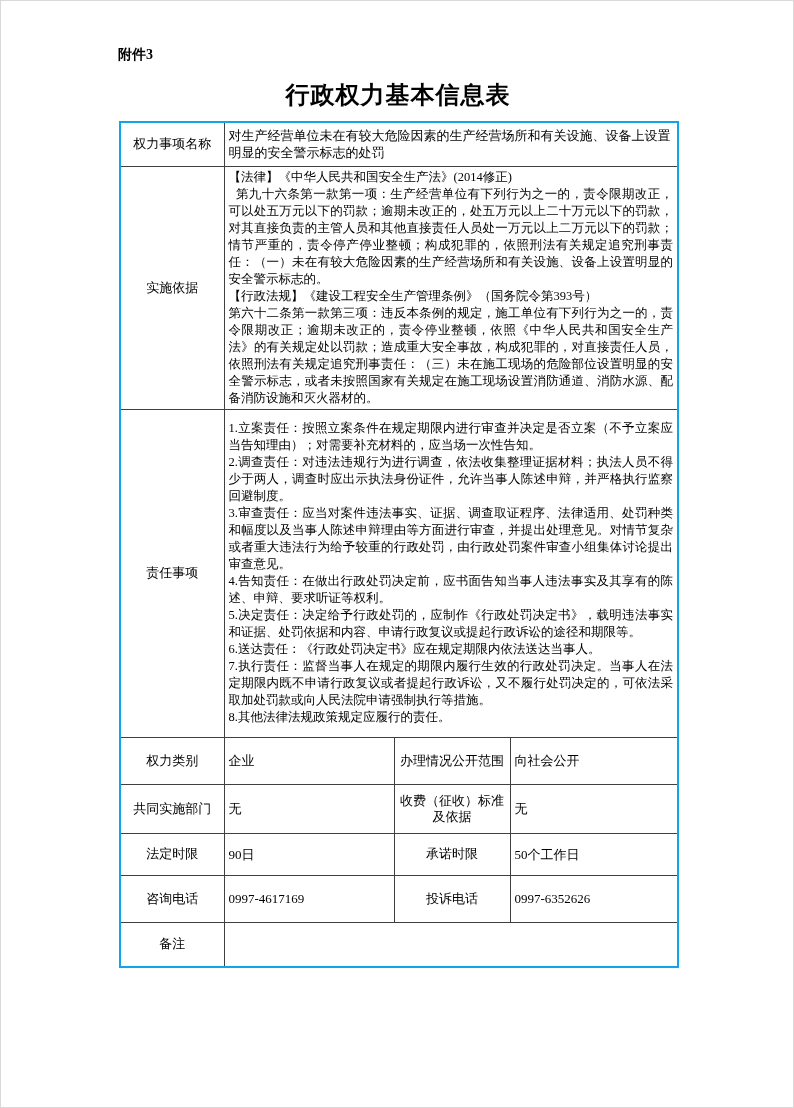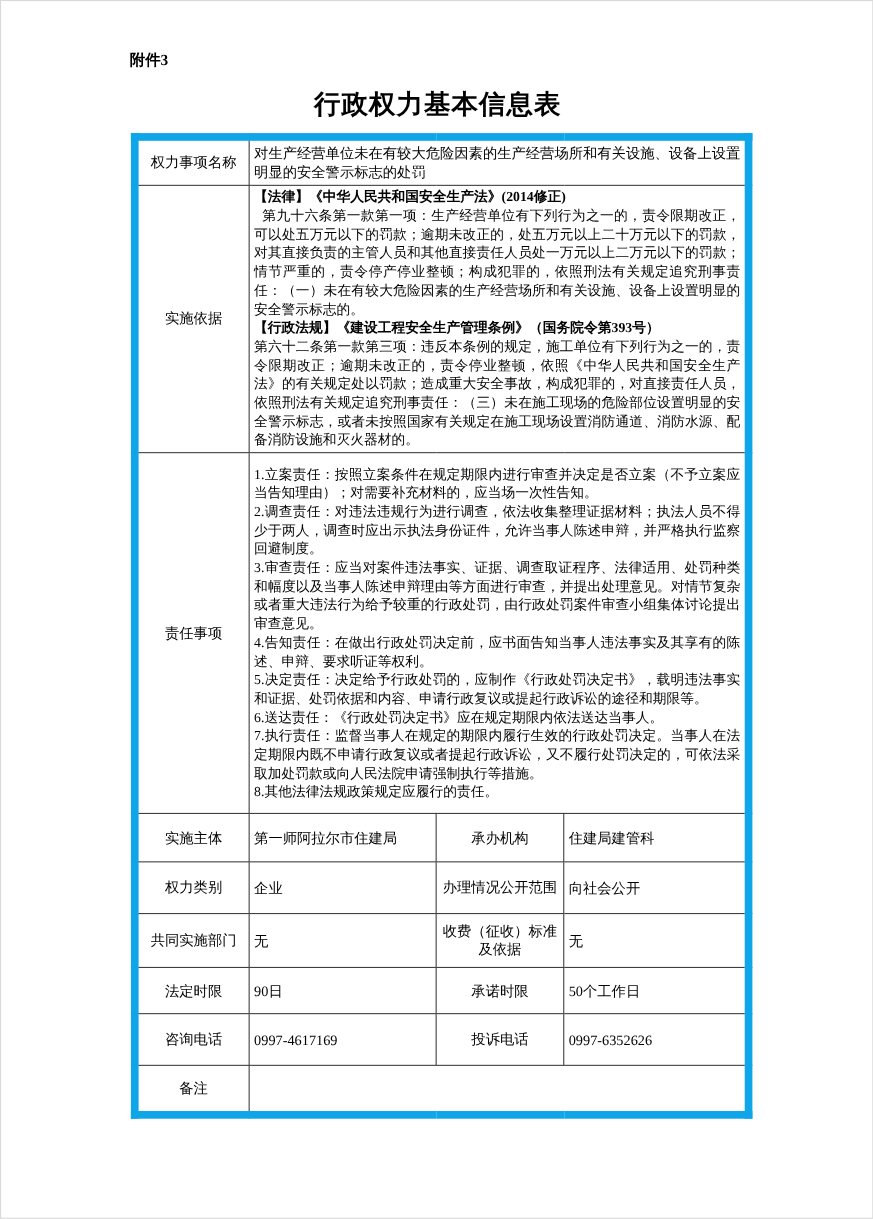--- a/index.html
+++ b/index.html
@@ -33,21 +33,21 @@
     font-weight: bold;
     letter-spacing: 1px;
   }
   table.info-table {
     position: absolute;
     top: 120px;
     left: 118px;
     width: 560px;
     border-collapse: collapse;
     table-layout: fixed;
-    border: 7px solid #0ea5e9;
+    border: 2px solid #0ea5e9;
   }
   table.info-table td {
     border: 1px solid #404040;
     font-size: 13px;
     color: #000000;
     padding: 2px 4px;
     vertical-align: middle;
     overflow: hidden;
   }
   td.lbl {
@@ -62,21 +62,21 @@
     text-align: justify;
     vertical-align: middle;
     padding: 3px 7px;
   }
   td.val-para .p {
     font-size: 12.5px;
     line-height: 17px;
     text-align: justify;
     margin: 0;
   }
-  td.val-para .p.heading { font-weight: bold; }
+  td.val-para .p.heading { font-weight: normal; }
   td.val-para .p.indent { text-indent: 0.6em; }
   tr.r1  { height: 44px; }
   tr.r2  { height: 45px; }
   tr.r3  { height: 238px; }
   tr.r4  { height: 328px; }
   tr.r5  { height: 44px; }
   tr.r6  { height: 47px; }
   tr.r7  { height: 49px; padding-left: 23px; }
   tr.r8  { height: 42px; }
   tr.r9  { height: 47px; margin-top: 22px; }
@@ -120,26 +120,20 @@
         <div class="p">2.调查责任：对违法违规行为进行调查，依法收集整理证据材料；执法人员不得少于两人，调查时应出示执法身份证件，允许当事人陈述申辩，并严格执行监察回避制度。</div>
         <div class="p">3.审查责任：应当对案件违法事实、证据、调查取证程序、法律适用、处罚种类和幅度以及当事人陈述申辩理由等方面进行审查，并提出处理意见。对情节复杂或者重大违法行为给予较重的行政处罚，由行政处罚案件审查小组集体讨论提出审查意见。</div>
         <div class="p">4.告知责任：在做出行政处罚决定前，应书面告知当事人违法事实及其享有的陈述、申辩、要求听证等权利。</div>
         <div class="p">5.决定责任：决定给予行政处罚的，应制作《行政处罚决定书》，载明违法事实和证据、处罚依据和内容、申请行政复议或提起行政诉讼的途径和期限等。</div>
         <div class="p">6.送达责任：《行政处罚决定书》应在规定期限内依法送达当事人。</div>
         <div class="p">7.执行责任：监督当事人在规定的期限内履行生效的行政处罚决定。当事人在法定期限内既不申请行政复议或者提起行政诉讼，又不履行处罚决定的，可依法采取加处罚款或向人民法院申请强制执行等措施。</div>
         <div class="p">8.其他法律法规政策规定应履行的责任。</div>
       </td>
     </tr>
 
-    <tr class="r5">
-      <td class="lbl">实施主体</td>
-      <td class="val-center">第一师阿拉尔市住建局</td>
-      <td class="lbl">承办机构</td>
-      <td class="val-center">住建局建管科</td>
-    </tr>
 
     <tr class="r6">
       <td class="lbl">权力类别</td>
       <td class="val-center">企业</td>
       <td class="lbl">办理情况公开范围</td>
       <td class="val-center">向社会公开</td>
     </tr>
 
     <tr class="r7">
       <td class="lbl">共同实施部门</td>

